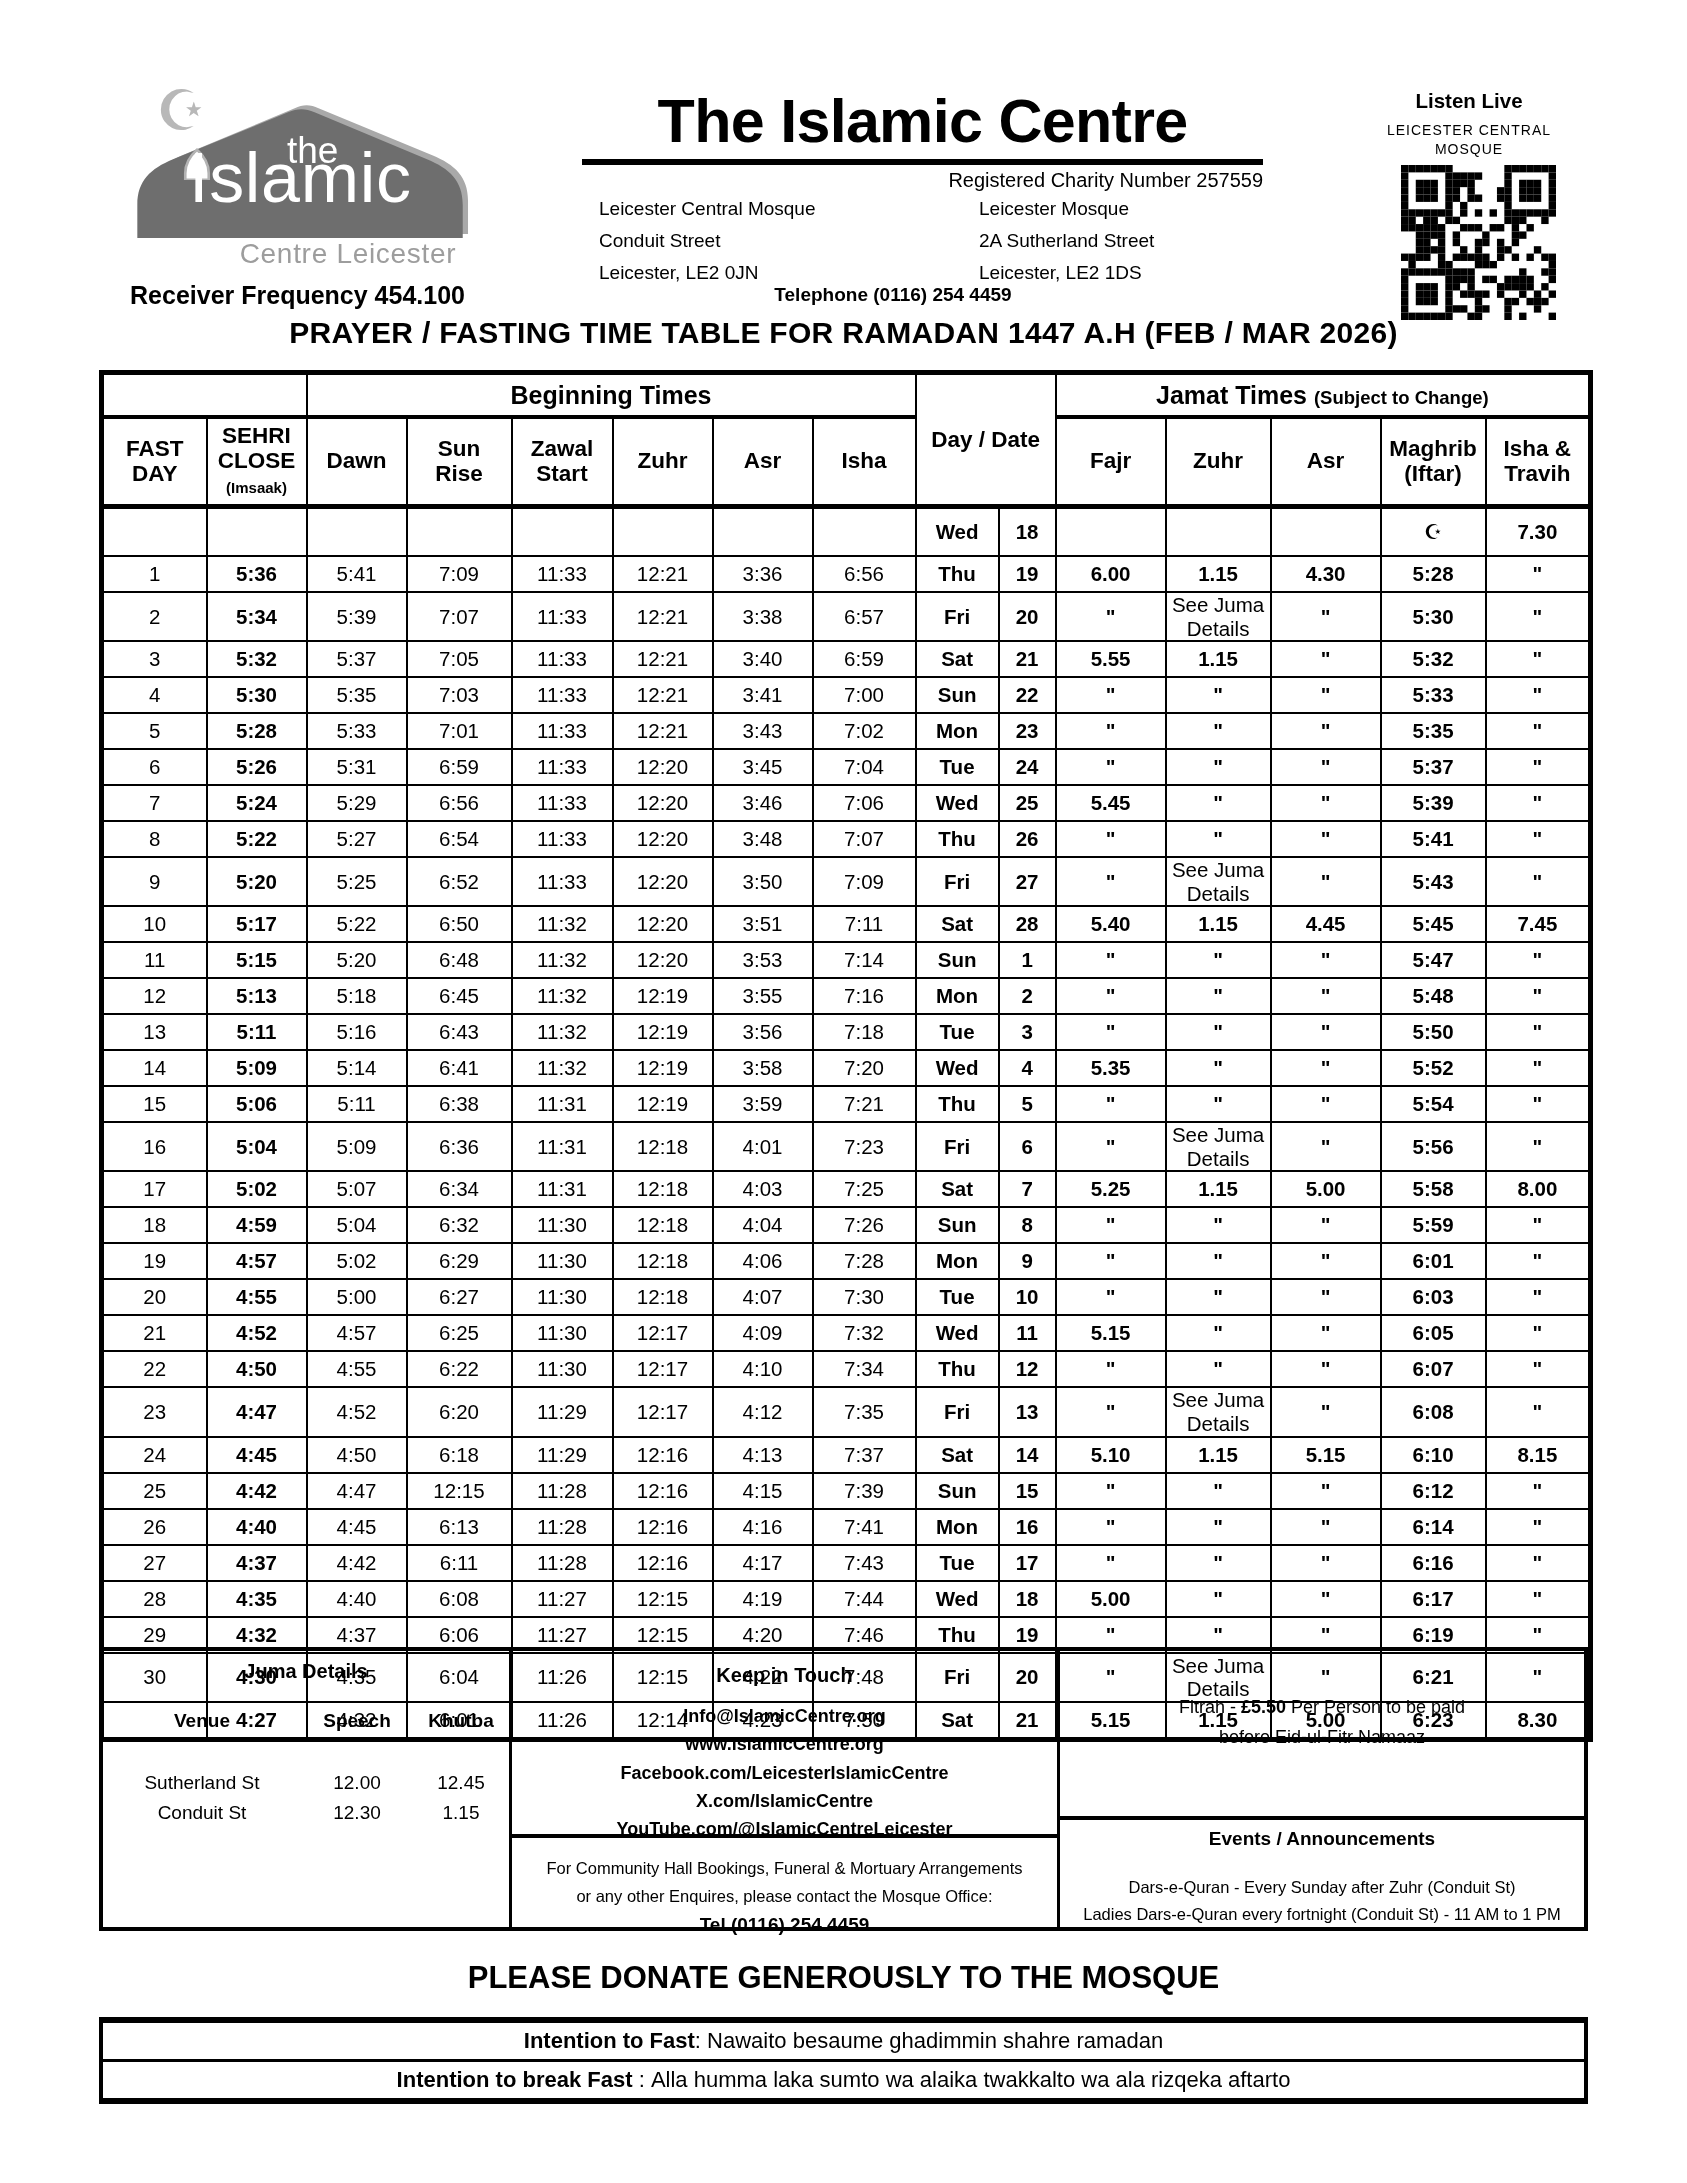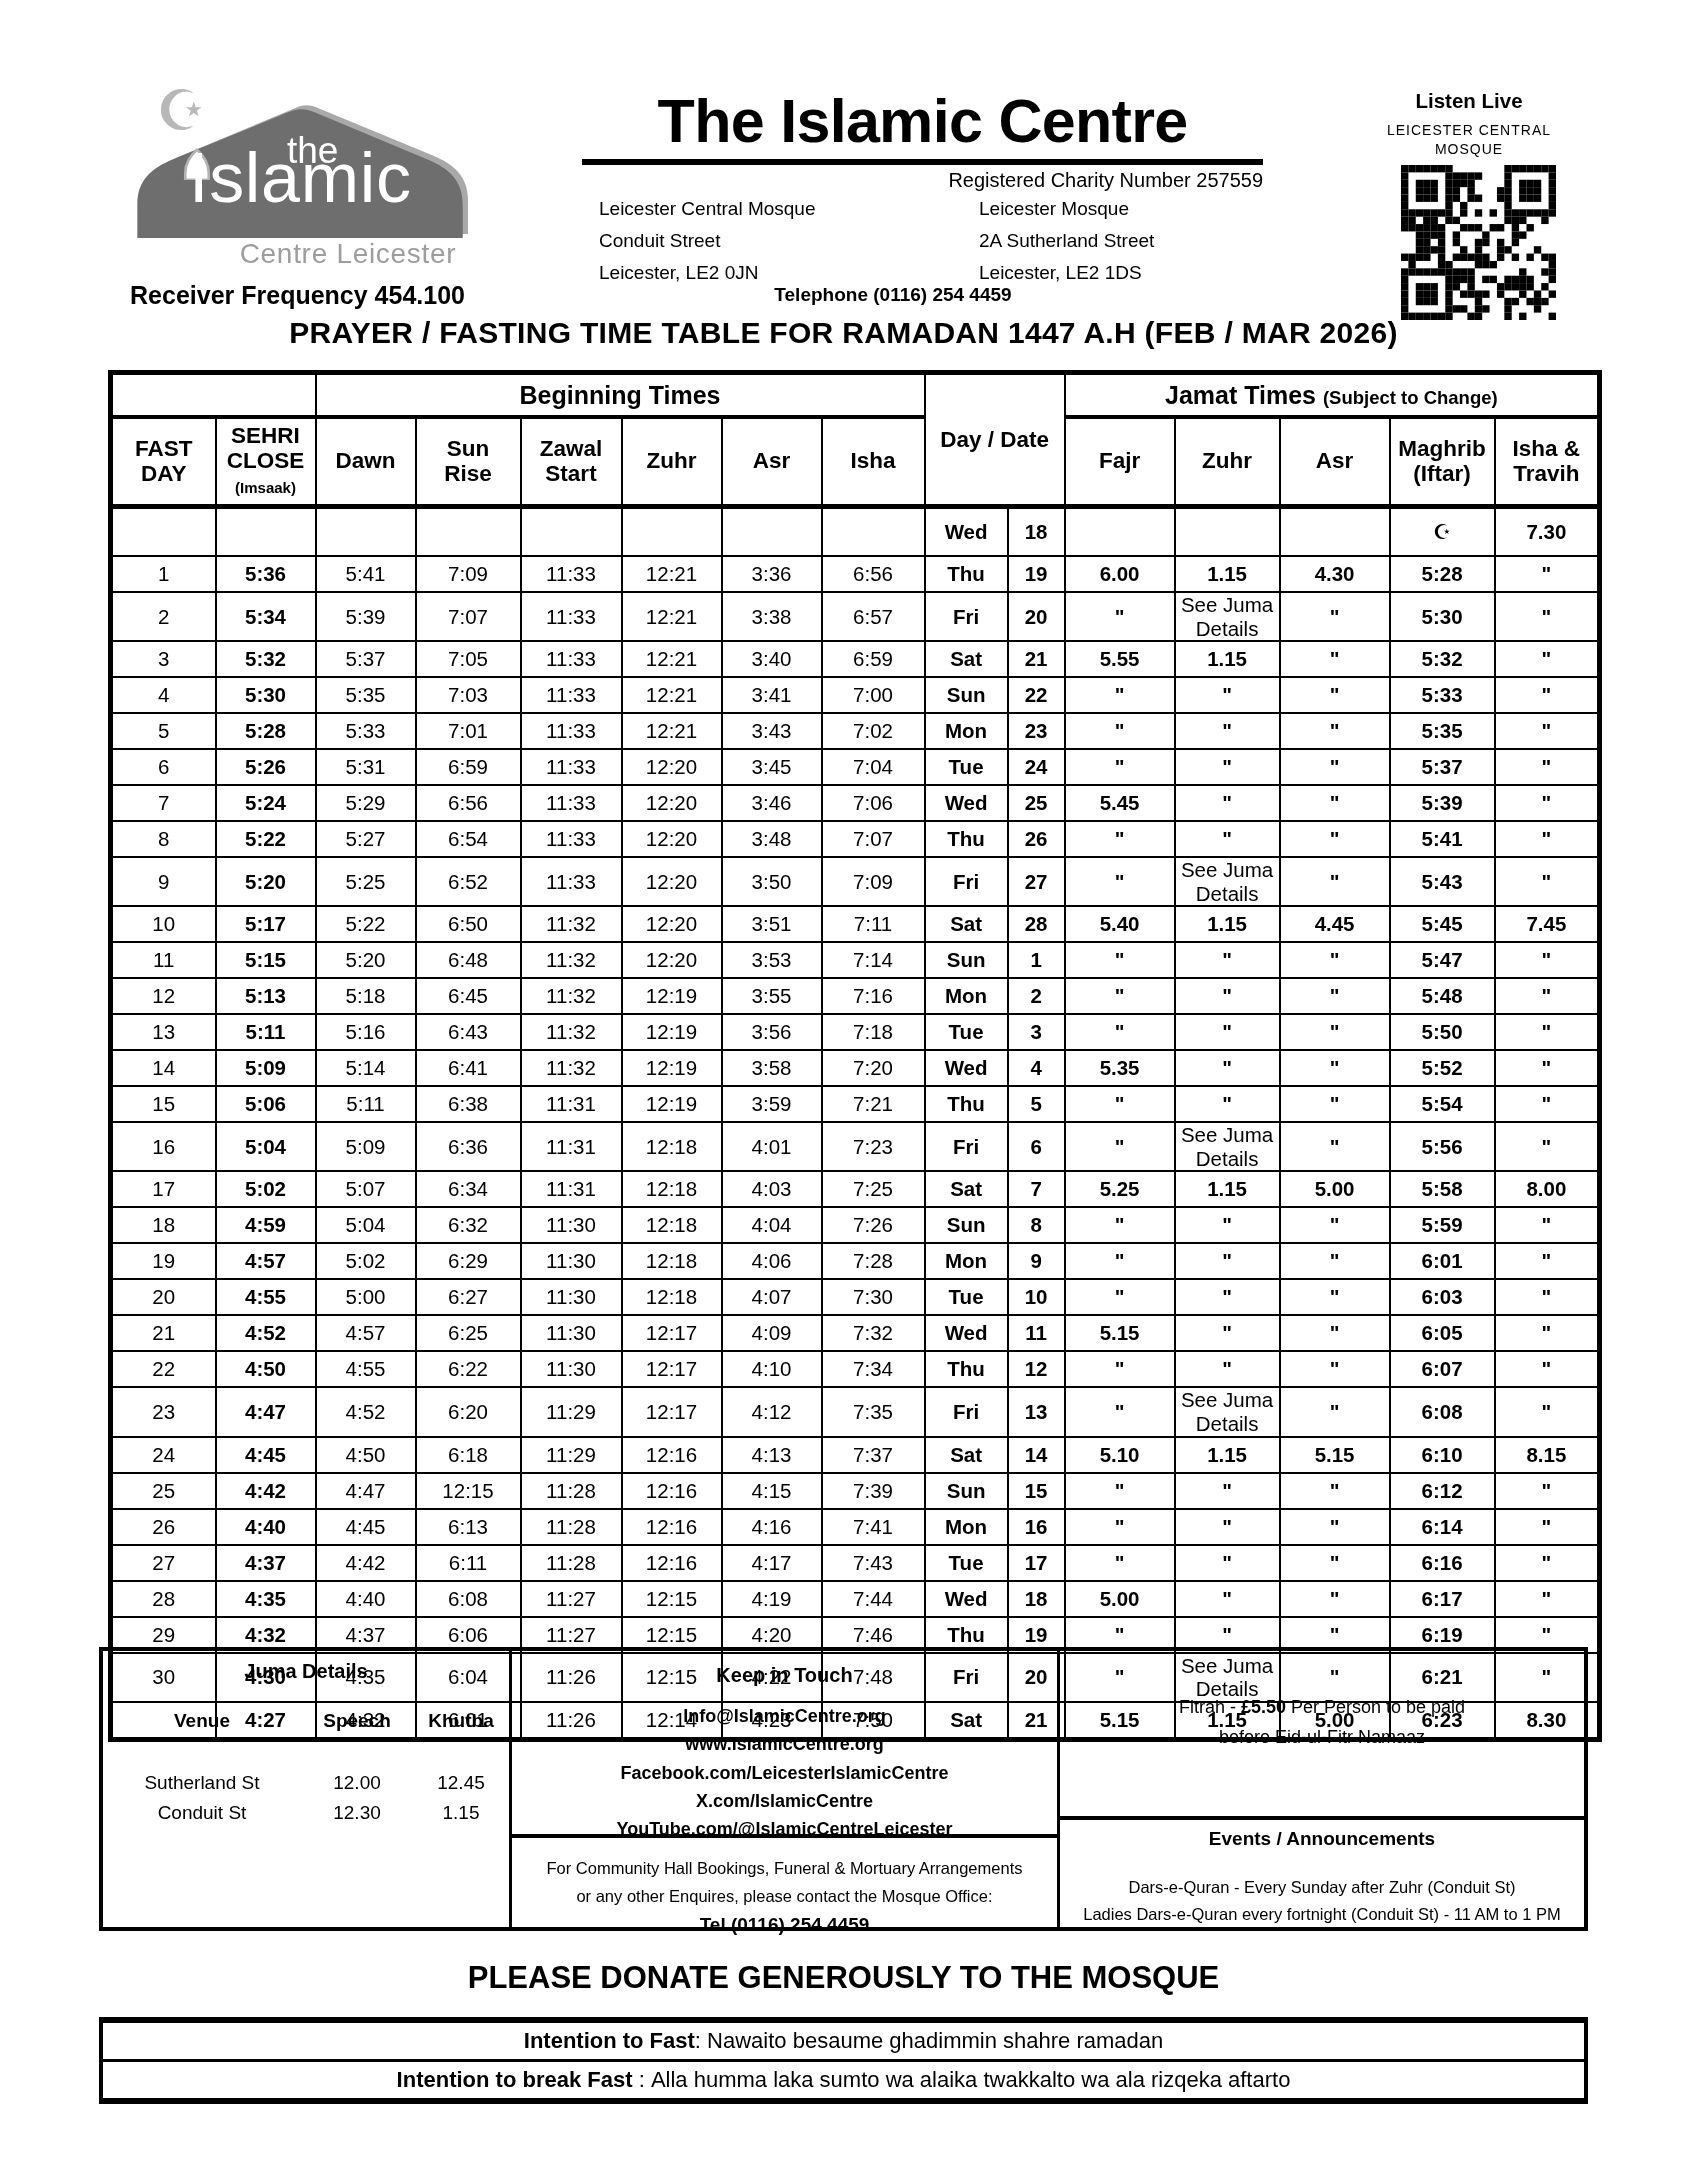--- a/index.html
+++ b/index.html
@@ -30,21 +30,21 @@
   .listen{position:absolute;left:1360px;top:89px;width:218px;text-align:center;}
   .listen-title{font-size:20.5px;font-weight:bold;}
   .listen-sub{margin-top:8px;font-size:14px;letter-spacing:1px;line-height:19px;}
   .qr{position:absolute;left:1401px;top:165px;width:155px;height:155px;}
 
   .page-title{position:absolute;left:99px;top:316px;width:1489px;text-align:center;
               font-size:30px;font-weight:bold;letter-spacing:0.3px;}
 
   
   .timetable{position:absolute;left:99px;top:370px;width:1489px;border-collapse:collapse;
-             table-layout:fixed;border:5.3px solid #000;margin-left:9px;}
+             table-layout:fixed;border:5.3px solid #000;}
   .timetable th,.timetable td{border:2.6px solid #000;padding:0;text-align:center;vertical-align:middle;}
   .group-row th{height:40px;border-bottom:4px solid #000;}
   .g-head{font-size:25px;font-weight:bold;}
   .g-note{font-size:18.5px;font-weight:bold;}
   .sub-row th{height:85px;font-size:22.5px;font-weight:bold;line-height:1.1;border-bottom:5.3px solid #000;}
   .daydate-head{font-size:22.5px;font-weight:bold;border-bottom:5.3px solid #000 !important;}
   .sehri-head{font-size:17px;line-height:1.15;}
   .sehri-head .imsaak{font-size:15px;font-weight:bold;}
   .maghrib-head,.ishaj-head{font-size:20px;}
   .timetable tbody td{height:34px;font-size:20.5px;}

